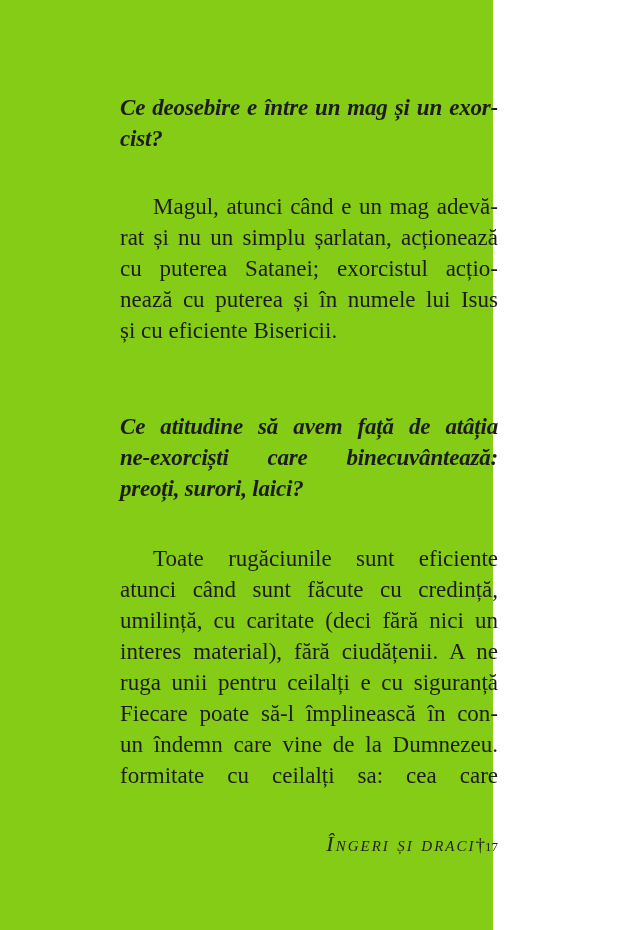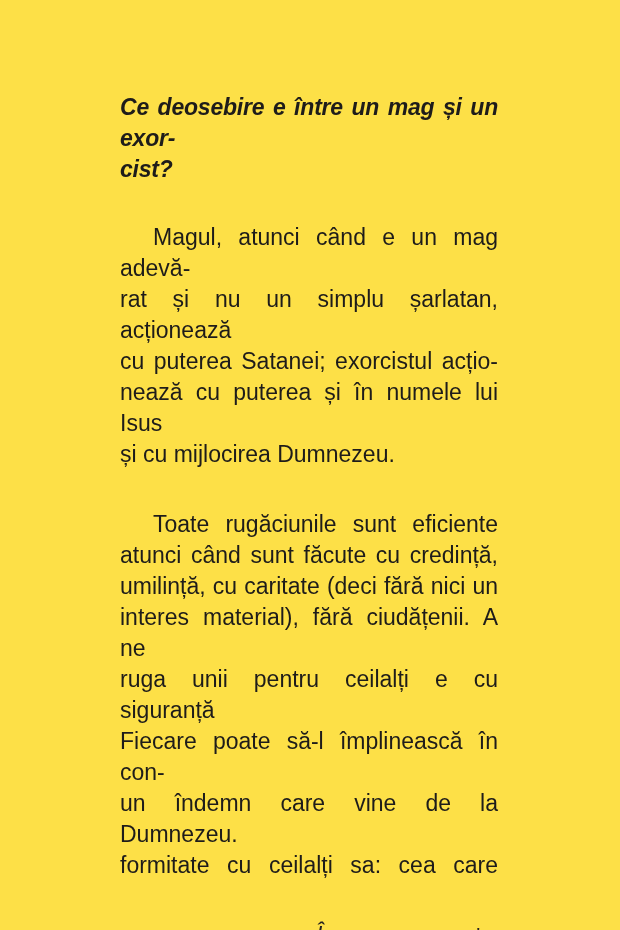--- a/index.html
+++ b/index.html
@@ -5,25 +5,25 @@
   html, body {
     margin: 0;
     padding: 0;
     width: 620px;
     height: 930px;
     overflow: hidden;
     background: #ffffff;
   }
   .page {
     position: relative;
-    width: 620px;
+    width: 493px;
     height: 930px;
-    background: #fde047;
+    background: #84cc16;
     color: #1e1c1a;
-    font-family: Liberation Sans, sans-serif;
+    font-family: Liberation Serif, serif;
   }
   .text-block {
     position: absolute;
     left: 120px;
     top: 92px;
     width: 378px;
   }
   .line {
     font-size: 23px;
     line-height: 31px;
@@ -76,23 +76,28 @@
     <section class="heading heading1">
       <div class="line">Ce deosebire e între un mag și un exor-</div>
       <div class="line last">cist?</div>
     </section>
 
     <section class="para para1">
       <div class="line indent">Magul, atunci când e un mag adevă-</div>
       <div class="line">rat și nu un simplu șarlatan, acționează</div>
       <div class="line">cu puterea Satanei; exorcistul acțio-</div>
       <div class="line">nează cu puterea și în numele lui Isus</div>
-      <div class="line last">și cu mijlocirea Dumnezeu.</div>
+      <div class="line last">și cu eficiente Bisericii.</div>
     </section>
 
+    <section class="heading heading2">
+      <div class="line">Ce atitudine să avem față de atâția</div>
+      <div class="line">ne-exorciști care binecuvântează:</div>
+      <div class="line last">preoți, surori, laici?</div>
+    </section>
 
     <section class="para para2">
       <div class="line indent">Toate rugăciunile sunt eficiente</div>
       <div class="line">atunci când sunt făcute cu credință,</div>
       <div class="line">umilință, cu caritate (deci fără nici un</div>
       <div class="line">interes material), fără ciudățenii. A ne</div>
       <div class="line">ruga unii pentru ceilalți e cu siguranță</div>
       <div class="line">Fiecare poate să-l împlinească în con-</div>
       <div class="line">un îndemn care vine de la Dumnezeu.</div>
       <div class="line">formitate cu ceilalți sa: cea care</div>

